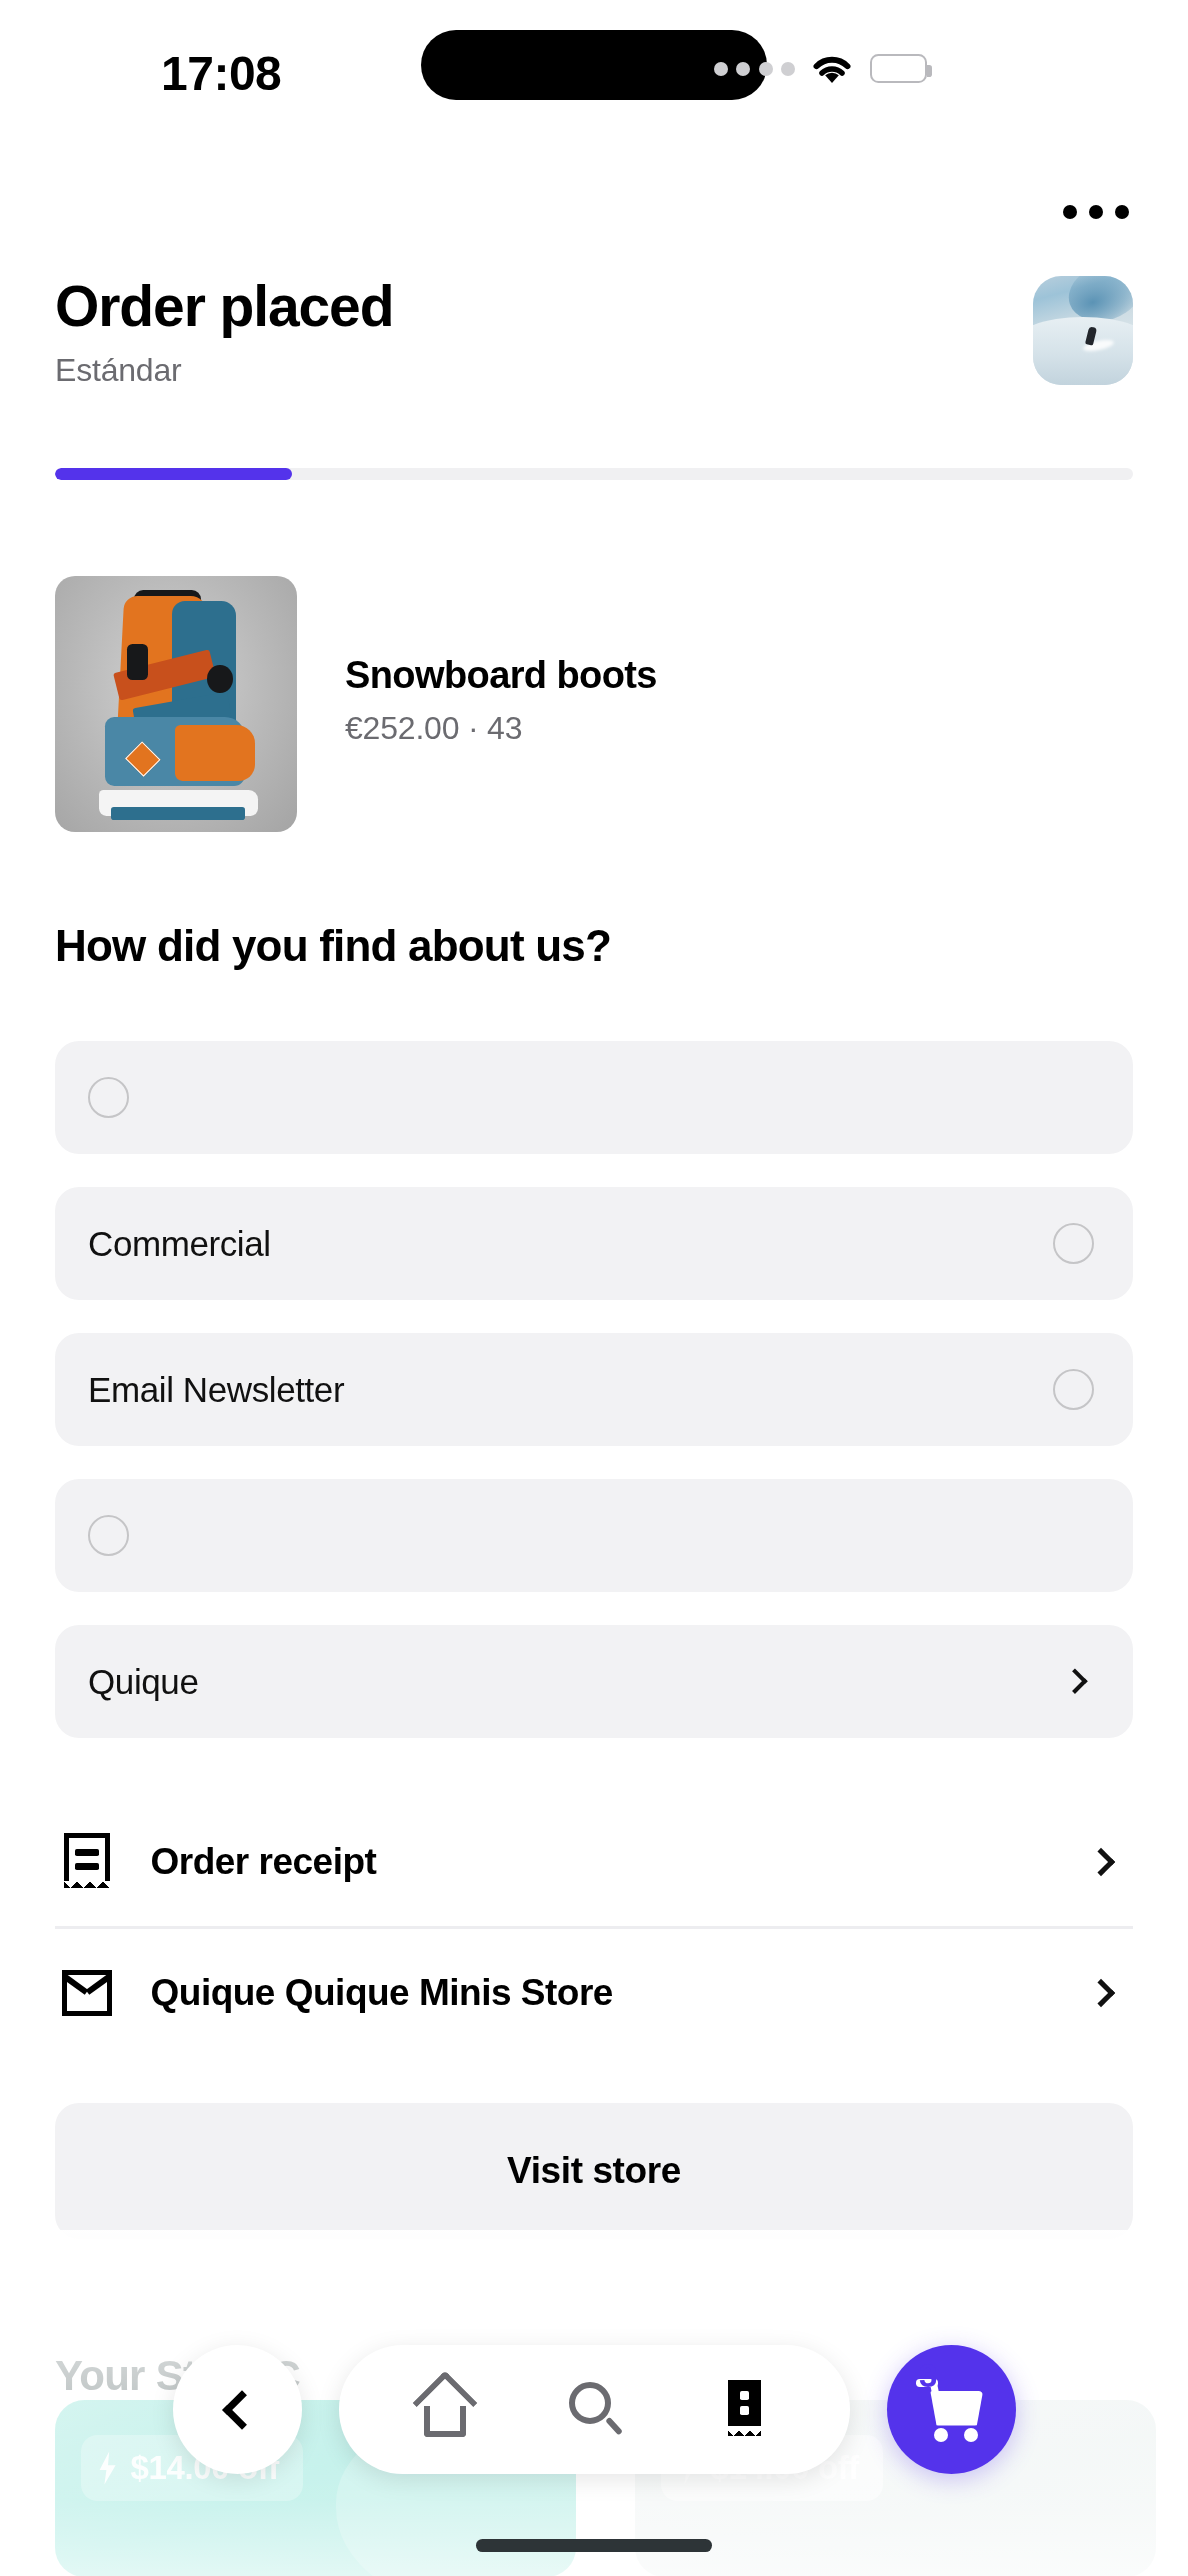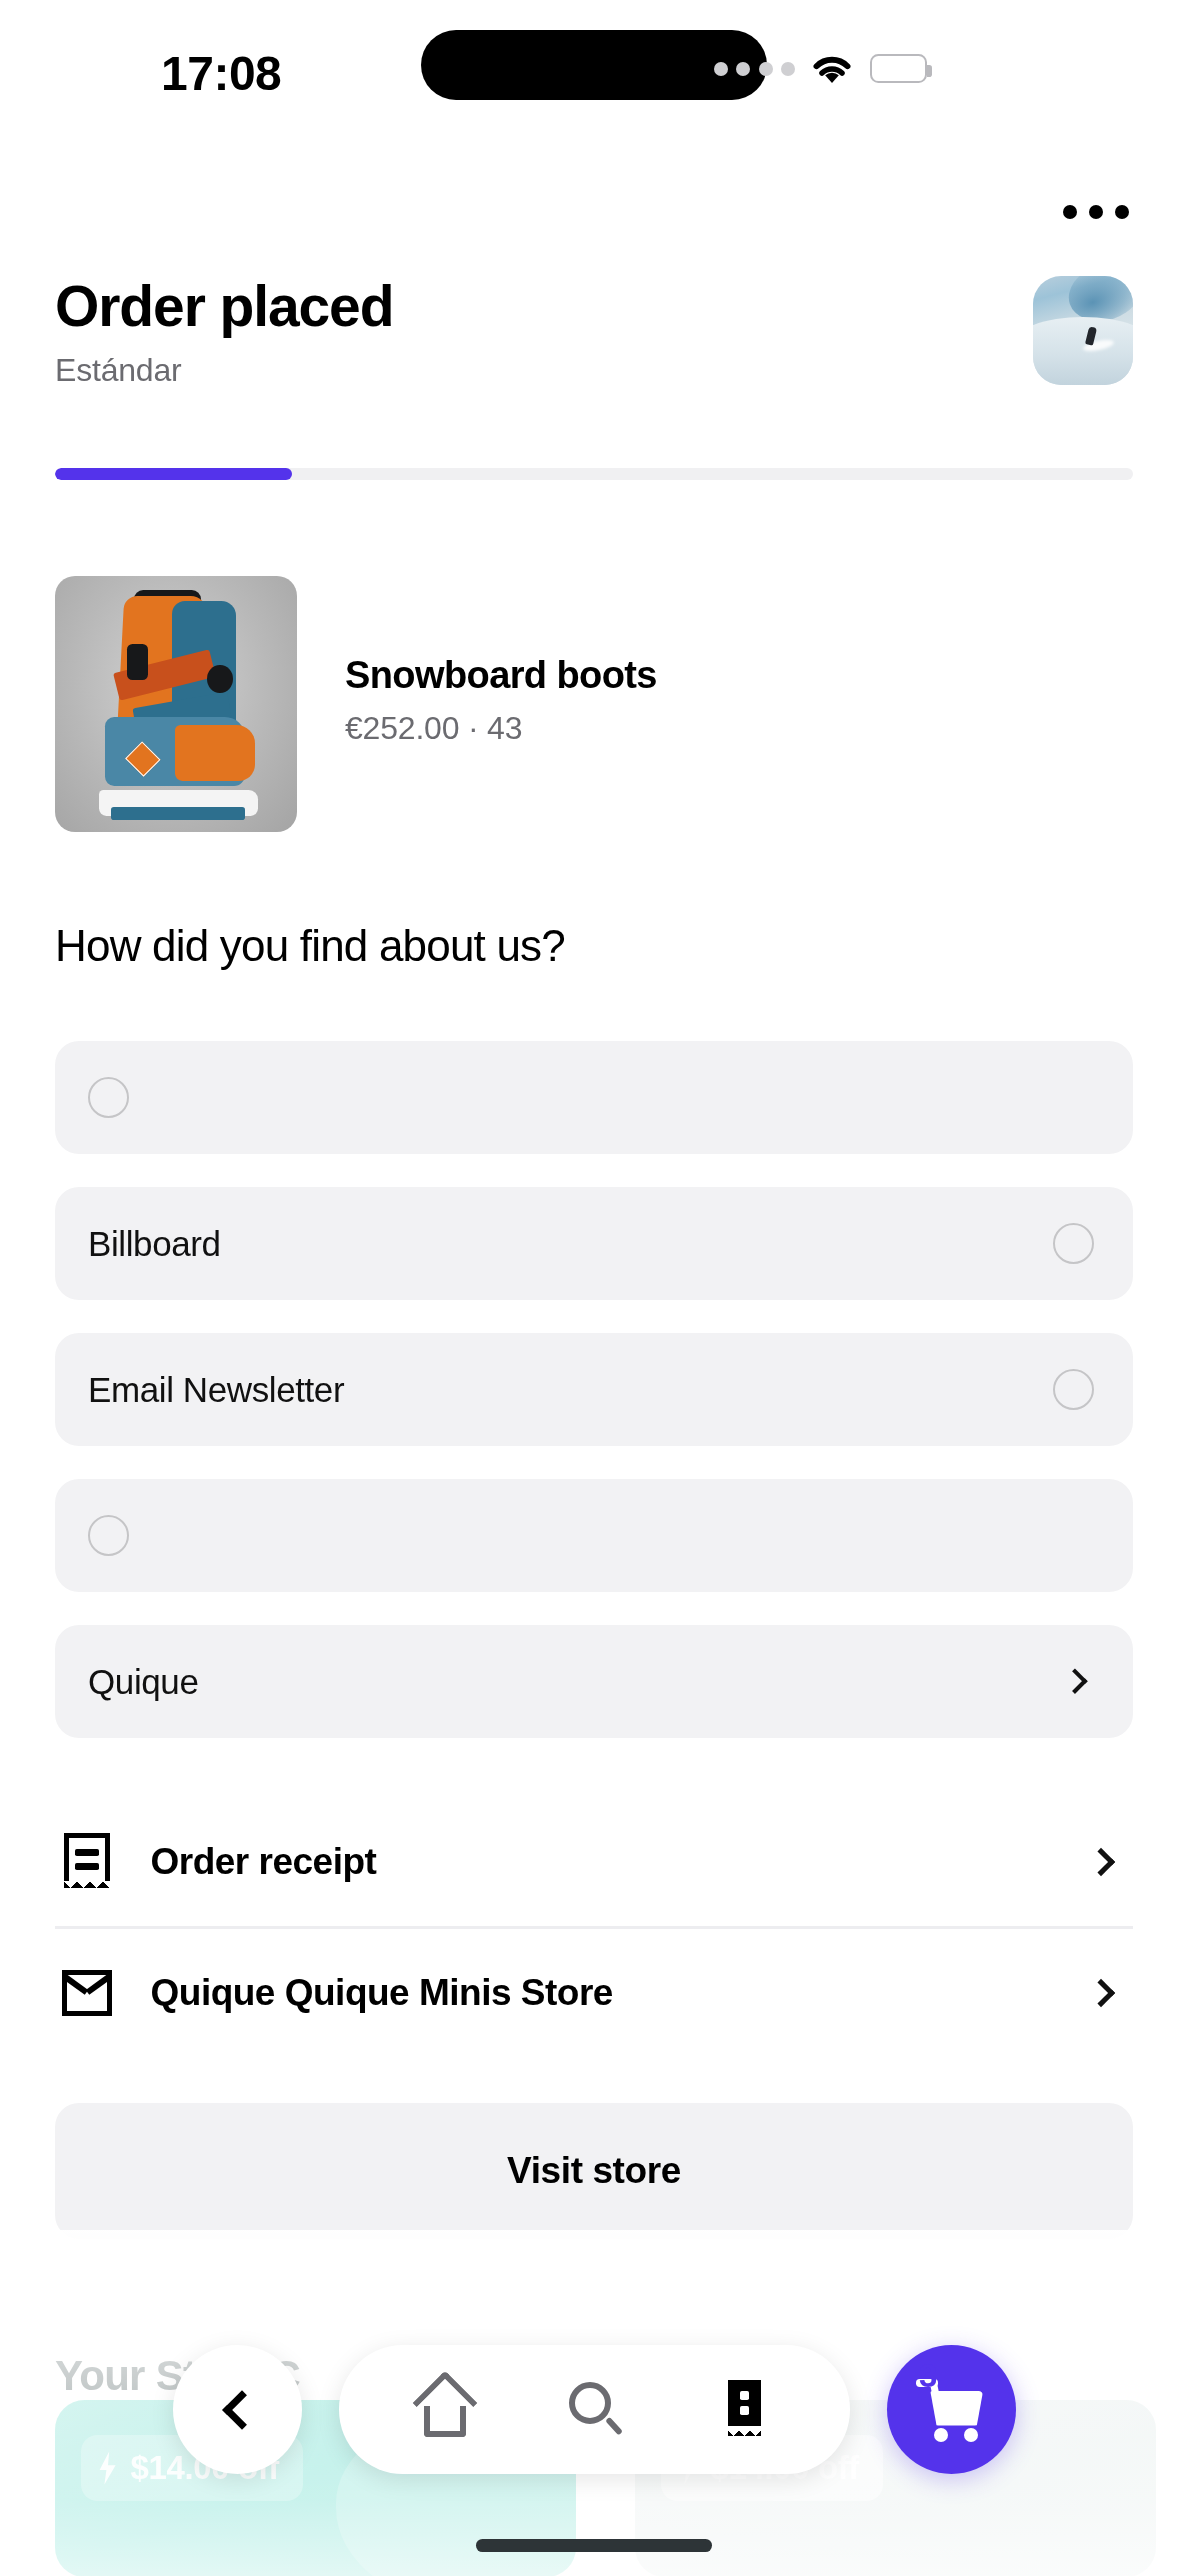--- a/index.html
+++ b/index.html
@@ -92,21 +92,21 @@
   .boot .sole { position:absolute; left:0; bottom:-2%; width:100%; height:12%; background:#f4f4f4; border-radius:4.6px 9.2px 7.4px 7.4px; }
   .boot .tread { position:absolute; left:8%; bottom:-4%; width:84%; height:6%; background:#2d6f8e; border-radius:2.8px; }
 
   .prod-info { padding-bottom:7.4px; }
   .prod-name { font-size:38px; font-weight:700; color:#000; letter-spacing:-0.6px; }
   .prod-meta { margin-top:13px; font-size:32px; color:#6b6b70; letter-spacing:-0.2px; }
 
   
   .survey-title {
     position:absolute; left:55px; top:921px;
-    font-size:44px; font-weight:400; color:#000; letter-spacing:-0.8px;
+    font-size:44px; font-weight:700; color:#000; letter-spacing:-0.8px;
   }
   .options { position:absolute; left:55px; top:1041px; width:1078px; }
   .opt-row {
     height:113px; background:#f2f2f4; border-radius:24px;
     display:flex; align-items:center; justify-content:space-between;
     padding:0 39px 0 33px; margin-bottom:33px;
   }
   .opt-label { font-size:35px; color:#111; letter-spacing:-0.4px; }
   .radio { width:41px; height:41px; border-radius:50%; border:2.8px solid #c5c5c7; background:transparent; flex:none; }
   .chev {
@@ -304,21 +304,21 @@
     </div>
   </div>
 
   <div class="survey-title">How did you find about us?</div>
 
   <div class="options">
     <div class="opt-row">
       <span class="radio"></span>
     </div>
     <div class="opt-row">
-      <span class="opt-label">Billboard</span>
+      <span class="opt-label">Commercial</span>
       <span class="radio"></span>
     </div>
     <div class="opt-row">
       <span class="opt-label">Email Newsletter</span>
       <span class="radio"></span>
     </div>
     <div class="opt-row">
       <span class="radio"></span>
     </div>
     <div class="opt-row other">

